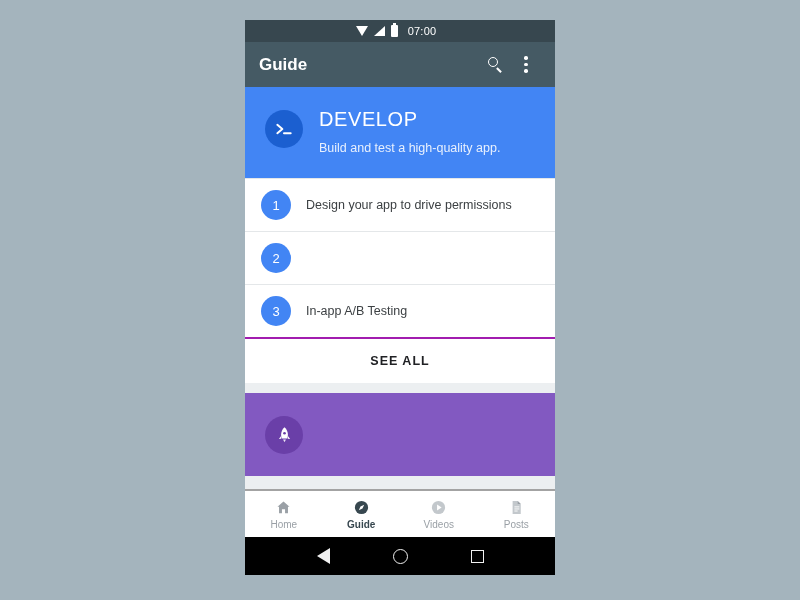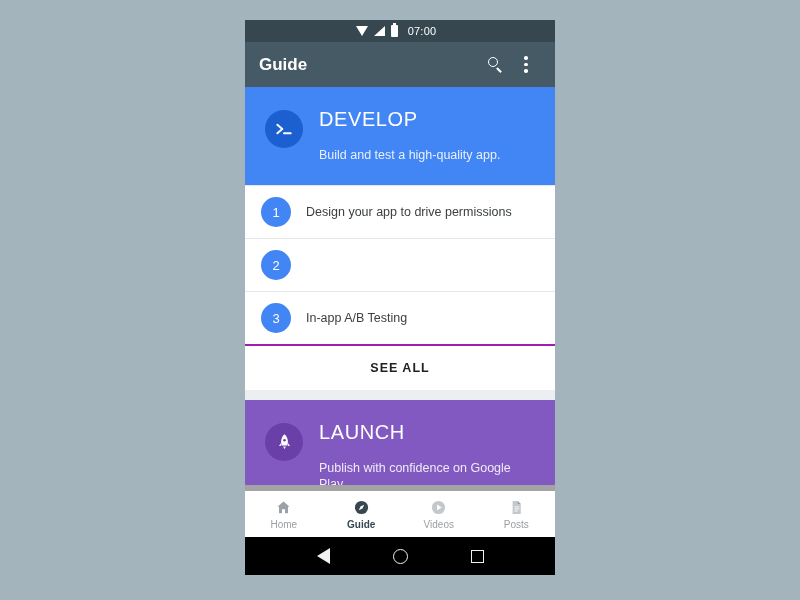--- a/index.html
+++ b/index.html
@@ -172,22 +172,23 @@
   .header-text { padding-top: 0; }
   .header-title {
     color: #ffffff;
     font-size: 20px;
     letter-spacing: 0.6px;
     line-height: 24px;
   }
   .header-sub {
     color: rgba(255,255,255,0.88);
     font-size: 12.5px;
-    margin-top: 16px;
+    margin-top: 9px;
     line-height: 16px;
+    text-align: right;
   }
 
   
   .row {
     display: flex;
     align-items: center;
     padding: 0 16px;
     min-height: 53px;
     box-sizing: border-box;
     border-top: 1px solid #e4e7e9;
@@ -223,21 +224,21 @@
     font-size: 12.5px;
     font-weight: bold;
     letter-spacing: 1px;
     color: #202124;
   }
 
   
   .bottomnav {
     height: 46px;
     background: #ffffff;
-    border-top: 6px solid #a3a3a3;
+    border-top: 2px solid #a3a3a3;
     display: flex;
     flex: none;
     align-items: center;
     position: relative;
     z-index: 5;
   }
   .nav-item {
     flex: 1;
     display: flex;
     flex-direction: column;
@@ -347,24 +348,20 @@
       <div class="card-header launch">
         <div class="header-badge launch">
           <svg width="21" height="21" viewBox="0 0 24 24" aria-hidden="true">
             <path d="M12 2.5c2.6 2.2 3.9 5.4 3.9 8.6 0 1.6-.3 3-.8 4.2h-6.2c-.5-1.2-.8-2.6-.8-4.2 0-3.2 1.3-6.4 3.9-8.6z" fill="#ffffff"></path>
             <circle cx="12" cy="9.4" r="1.5" fill="#6a3fa8"></circle>
             <path d="M8.1 12.6 5.6 16.1l2.6-.4z" fill="#ffffff"></path>
             <path d="M15.9 12.6 18.4 16.1l-2.6-.4z" fill="#ffffff"></path>
             <path d="M10.3 16.6h3.4l-1.7 3z" fill="#ffffff" opacity="0.85"></path>
           </svg>
         </div>
-        <div class="header-text">
-          <div class="header-title">LAUNCH</div>
-          <div class="header-sub">Publish with confidence on Google Play.</div>
-        </div>
       </div>
 
     </div>
 
   </div>
 
   <div class="bottomnav">
     <div class="nav-item">
       <svg class="nav-ico" viewBox="0 0 24 24">
         <path d="M12 3.5 3.5 11h2.2v9h4.1v-5.6h4.4V20h4.1v-9h2.2z" fill="#9aa0a6"></path>

